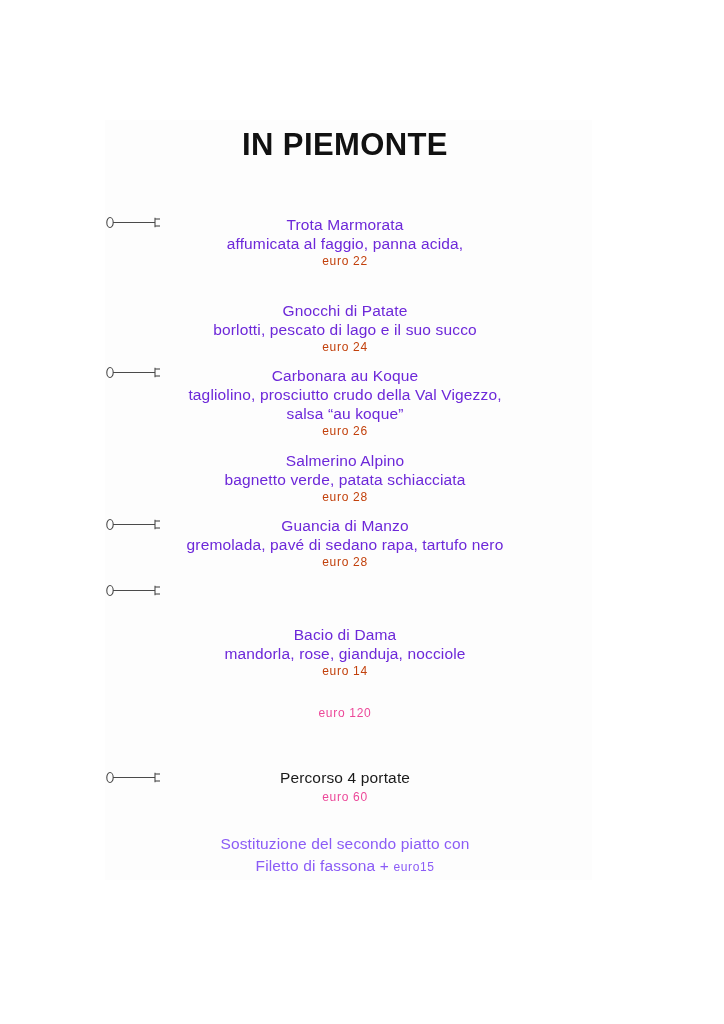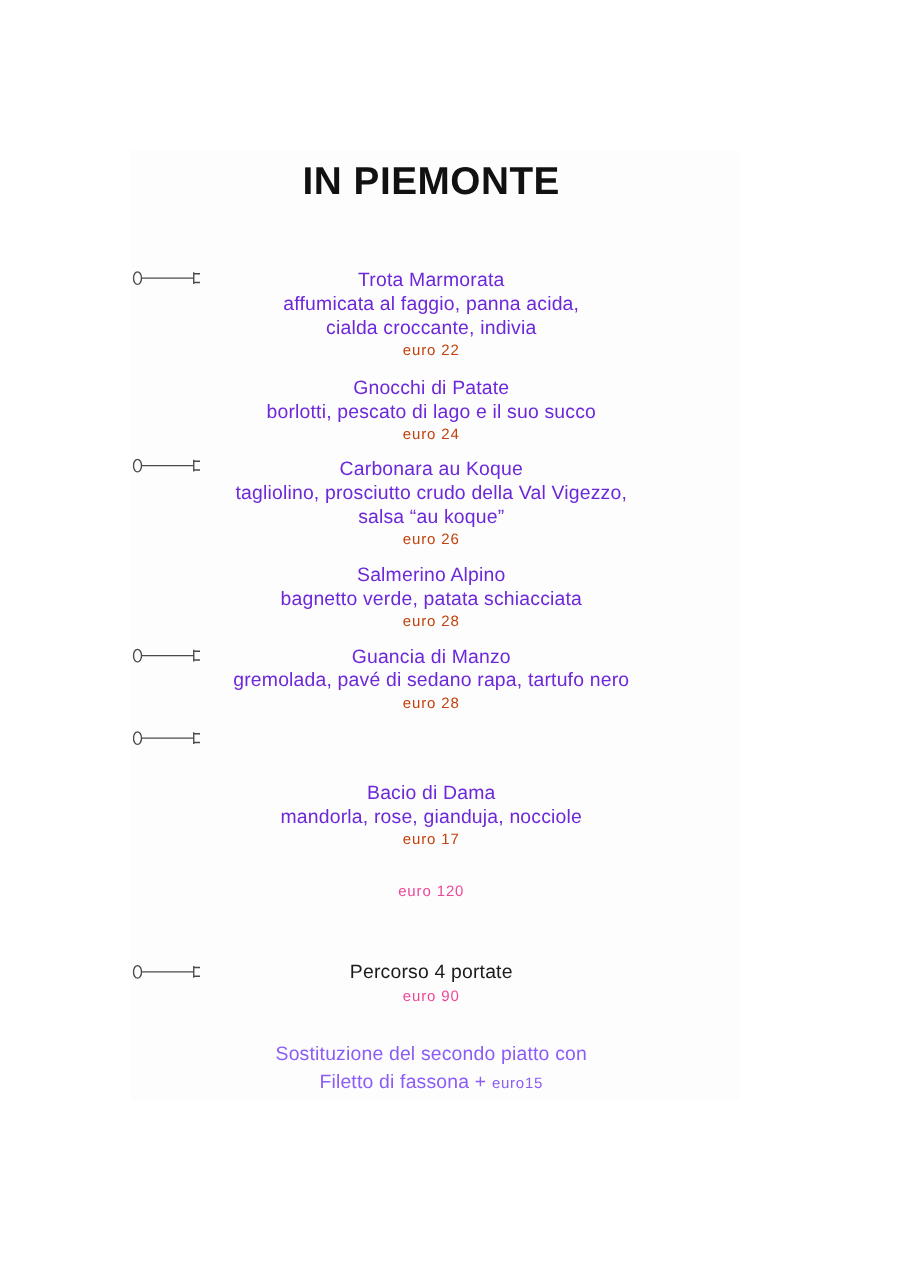--- a/index.html
+++ b/index.html
@@ -136,21 +136,20 @@
       <ellipse cx="4" cy="6.5" rx="3.2" ry="5" fill="none" stroke="#4a4a4a" stroke-width="1.1"></ellipse>
       <line x1="7" y1="6.5" x2="49" y2="6.5" stroke="#4a4a4a" stroke-width="1.1"></line>
       <line x1="49" y1="1.8" x2="49" y2="11.2" stroke="#4a4a4a" stroke-width="1.1"></line>
       <line x1="49" y1="3" x2="54" y2="3" stroke="#4a4a4a" stroke-width="1.1"></line>
       <line x1="49" y1="10" x2="54" y2="10" stroke="#4a4a4a" stroke-width="1.1"></line>
     </svg>
   </div>
   <div class="dish" style="top:215px;">
     <div class="dish-name">Trota Marmorata</div>
     <div class="dish-desc">affumicata al faggio, panna acida,</div>
-    <div class="dish-desc">cialda croccante, indivia</div>
     <div class="dish-price">euro 22</div>
   </div>
 
   <div class="dish" style="top:301px;">
     <div class="dish-name">Gnocchi di Patate</div>
     <div class="dish-desc">borlotti, pescato di lago e il suo succo</div>
     <div class="dish-price">euro 24</div>
   </div>
 
   <div class="key-marker" style="top:366px;">
@@ -195,39 +194,39 @@
       <ellipse cx="4" cy="6.5" rx="3.2" ry="5" fill="none" stroke="#4a4a4a" stroke-width="1.1"></ellipse>
       <line x1="7" y1="6.5" x2="49" y2="6.5" stroke="#4a4a4a" stroke-width="1.1"></line>
       <line x1="49" y1="1.8" x2="49" y2="11.2" stroke="#4a4a4a" stroke-width="1.1"></line>
       <line x1="49" y1="3" x2="54" y2="3" stroke="#4a4a4a" stroke-width="1.1"></line>
       <line x1="49" y1="10" x2="54" y2="10" stroke="#4a4a4a" stroke-width="1.1"></line>
     </svg>
   </div>
   <div class="dish" style="top:580px;margin-top:45px;">
     <div class="dish-name">Bacio di Dama</div>
     <div class="dish-desc">mandorla, rose, gianduja, nocciole</div>
-    <div class="dish-price">euro 17</div>
+    <div class="dish-price">euro 14</div>
   </div>
 
   <div class="course-block" style="top:704px;">
     <div class="course-price">euro 120</div>
   </div>
 
   <div class="key-marker" style="top:771px;">
     <svg viewBox="0 0 56 13" xmlns="http://www.w3.org/2000/svg">
       <ellipse cx="4" cy="6.5" rx="3.2" ry="5" fill="none" stroke="#4a4a4a" stroke-width="1.1"></ellipse>
       <line x1="7" y1="6.5" x2="49" y2="6.5" stroke="#4a4a4a" stroke-width="1.1"></line>
       <line x1="49" y1="1.8" x2="49" y2="11.2" stroke="#4a4a4a" stroke-width="1.1"></line>
       <line x1="49" y1="3" x2="54" y2="3" stroke="#4a4a4a" stroke-width="1.1"></line>
       <line x1="49" y1="10" x2="54" y2="10" stroke="#4a4a4a" stroke-width="1.1"></line>
     </svg>
   </div>
   <div class="course-block" style="top:768px;">
     <div class="course-name">Percorso 4 portate</div>
-    <div class="course-price">euro 90</div>
+    <div class="course-price">euro 60</div>
   </div>
 
   <div class="footer-note">
     <div class="footer-line">Sostituzione del secondo piatto con</div>
     <div class="footer-line"><span>Filetto di fassona + </span><span class="footer-small">euro15</span></div>
   </div>
 
 </div>
 
 </body></html>

